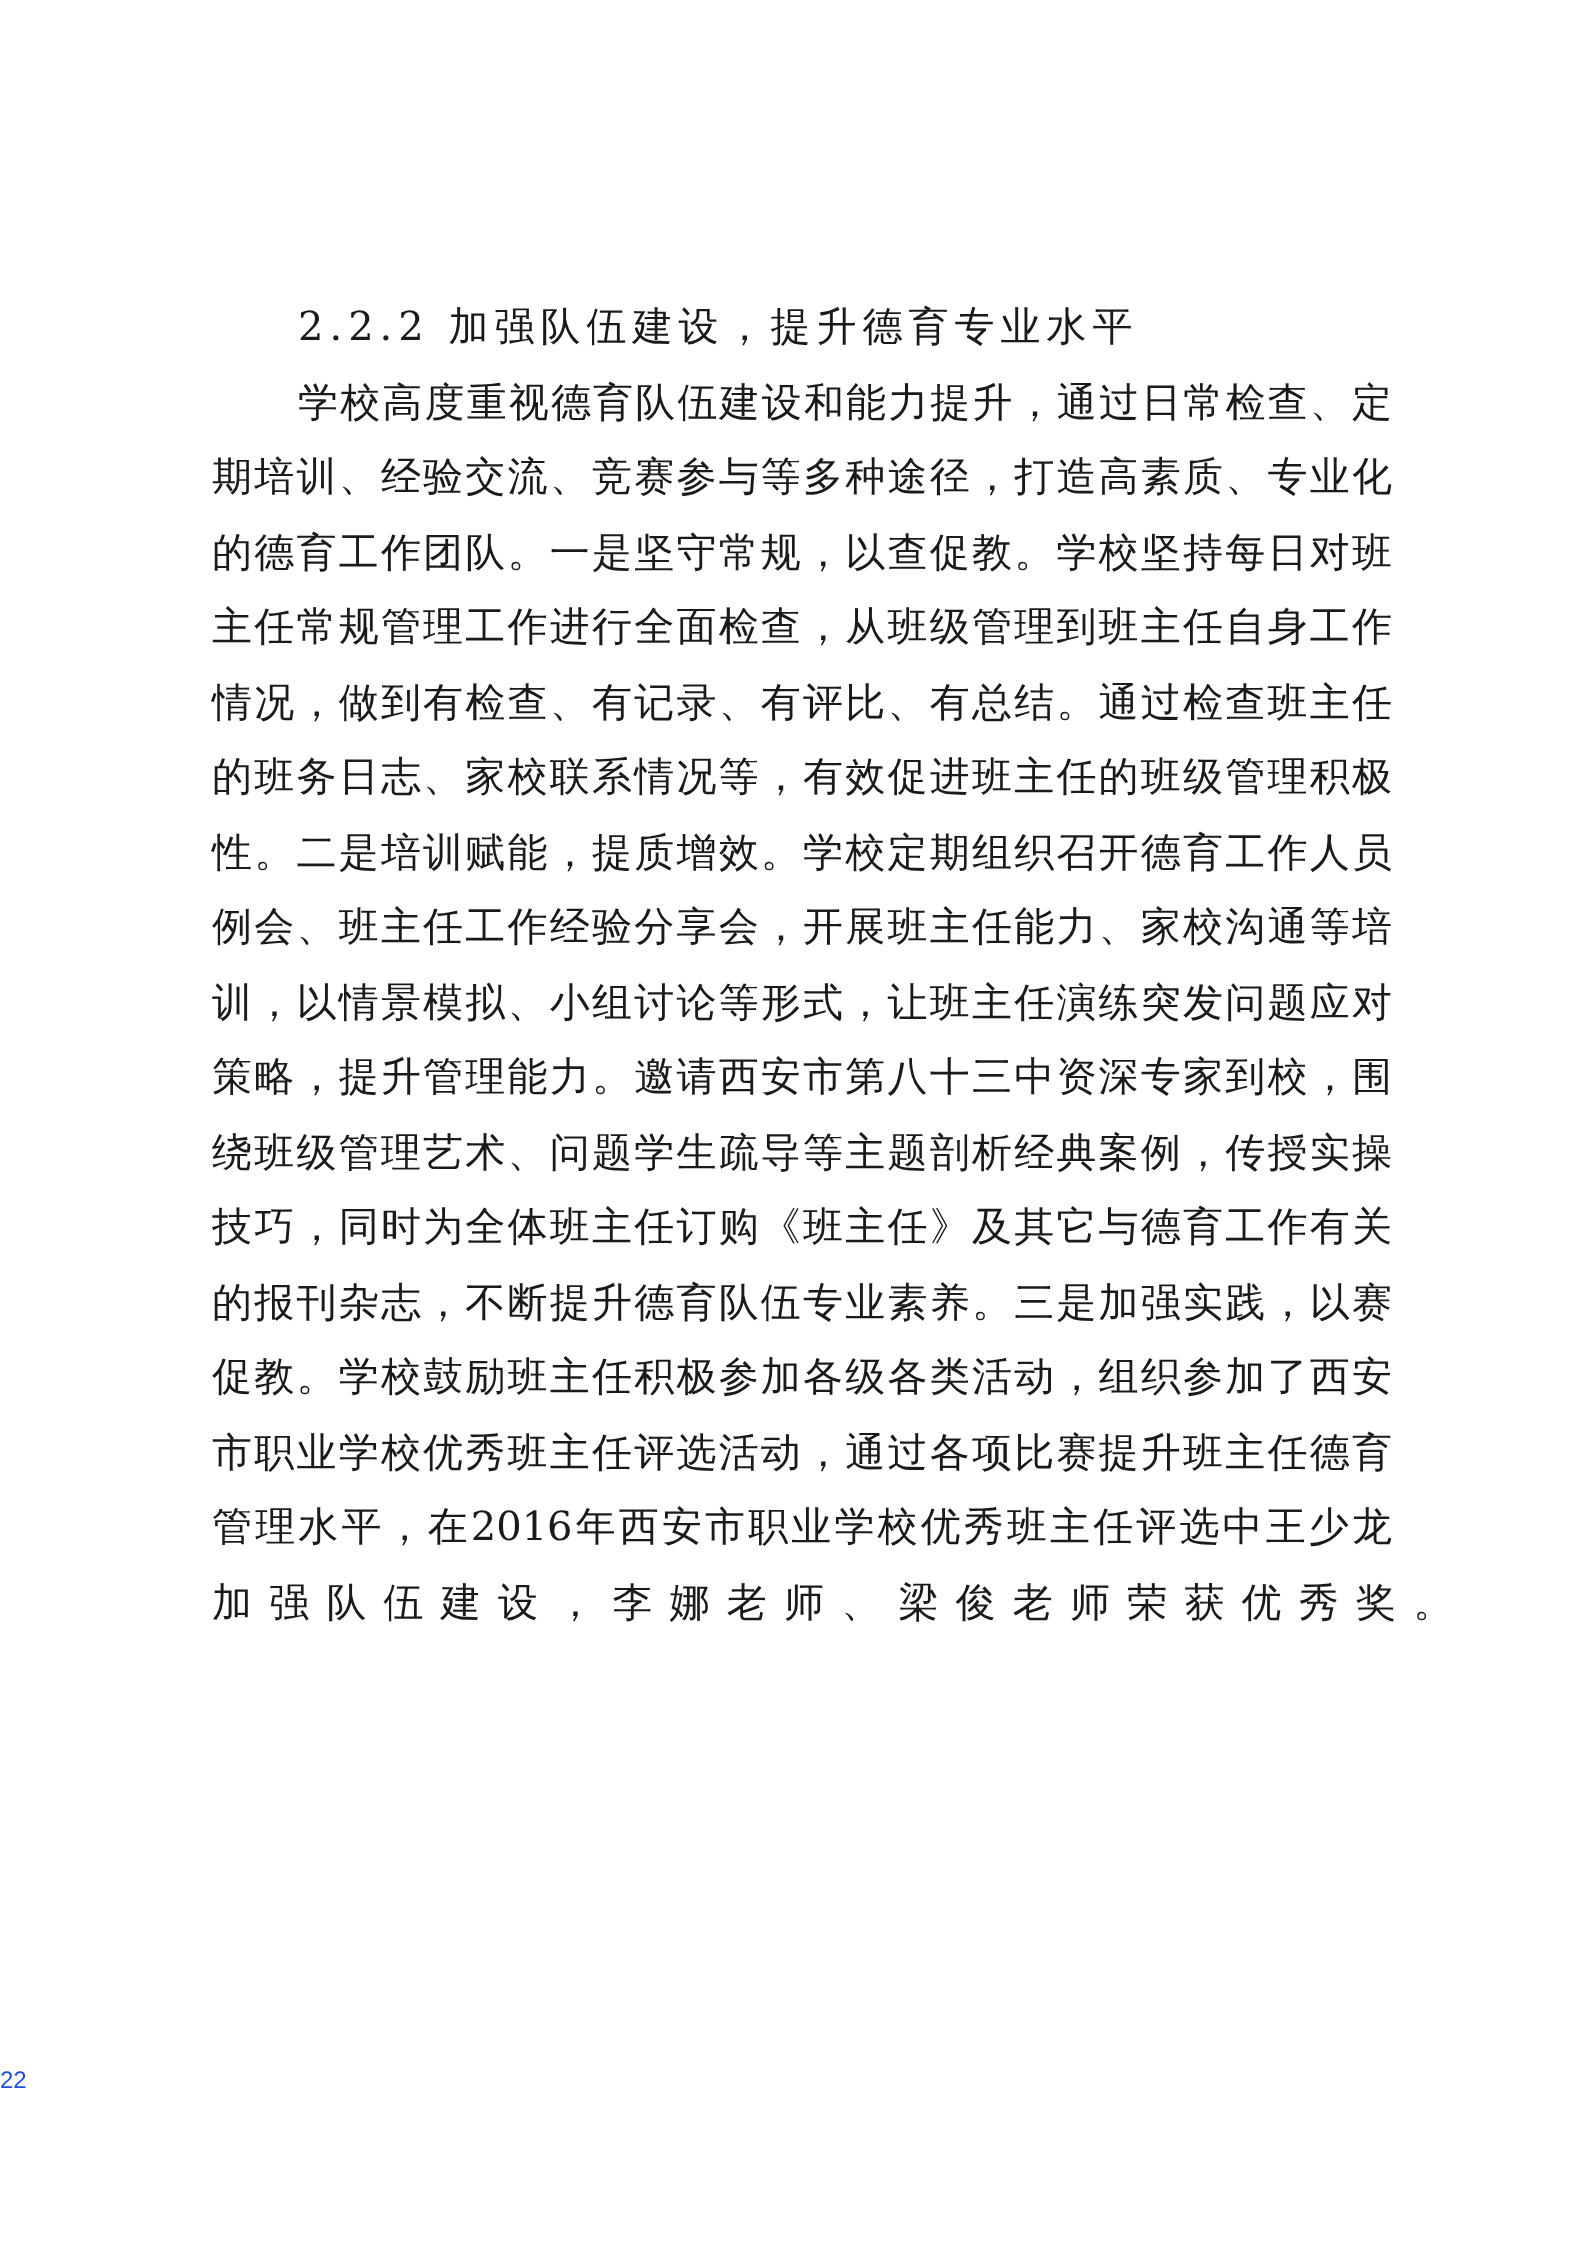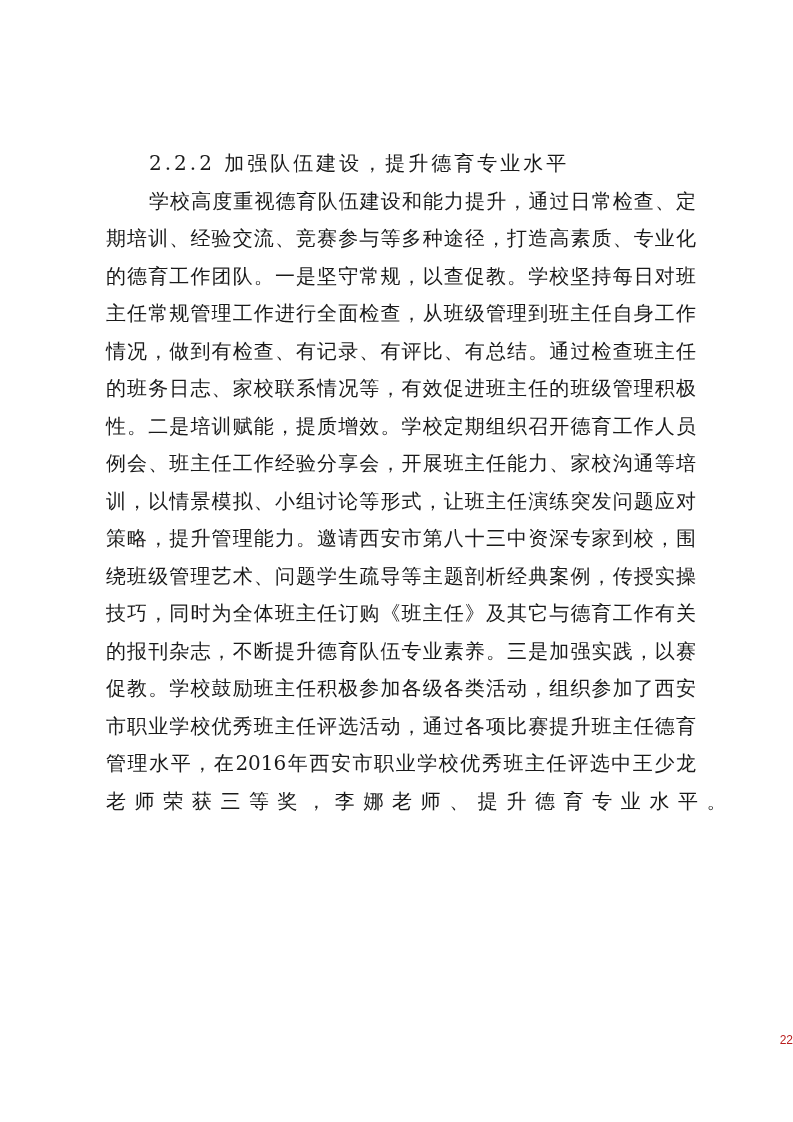--- a/index.html
+++ b/index.html
@@ -49,24 +49,24 @@
       letter-spacing: 3px;
     }
     .line span.ch {
       display: inline-block;
     }
     .page-number {
       position: absolute;
       top: 1033px;
       left: 0;
       width: 793px;
-      text-align: right;
+      text-align: left;
       font-family: "Liberation Sans", sans-serif;
       font-size: 12px;
-      color: #b91c1c;
+      color: #1d4ed8;
     }
   </style>
 </head>
 <body>
 
 <div class="page">
   <div class="content">
     <div class="line heading indent">2.2.2 加强队伍建设，提升德育专业水平</div>
     <div class="line indent">
         <span class="ch">学</span>
@@ -537,16 +537,16 @@
         <span class="ch">班</span>
         <span class="ch">主</span>
         <span class="ch">任</span>
         <span class="ch">评</span>
         <span class="ch">选</span>
         <span class="ch">中</span>
         <span class="ch">王</span>
         <span class="ch">少</span>
         <span class="ch">龙</span>
       </div>
-    <div class="line last">老师荣获三等奖，李娜老师、提升德育专业水平。</div>
+    <div class="line last">加强队伍建设，李娜老师、梁俊老师荣获优秀奖。</div>
   </div>
   <div class="page-number">22</div>
 </div>
 
 </body></html>

